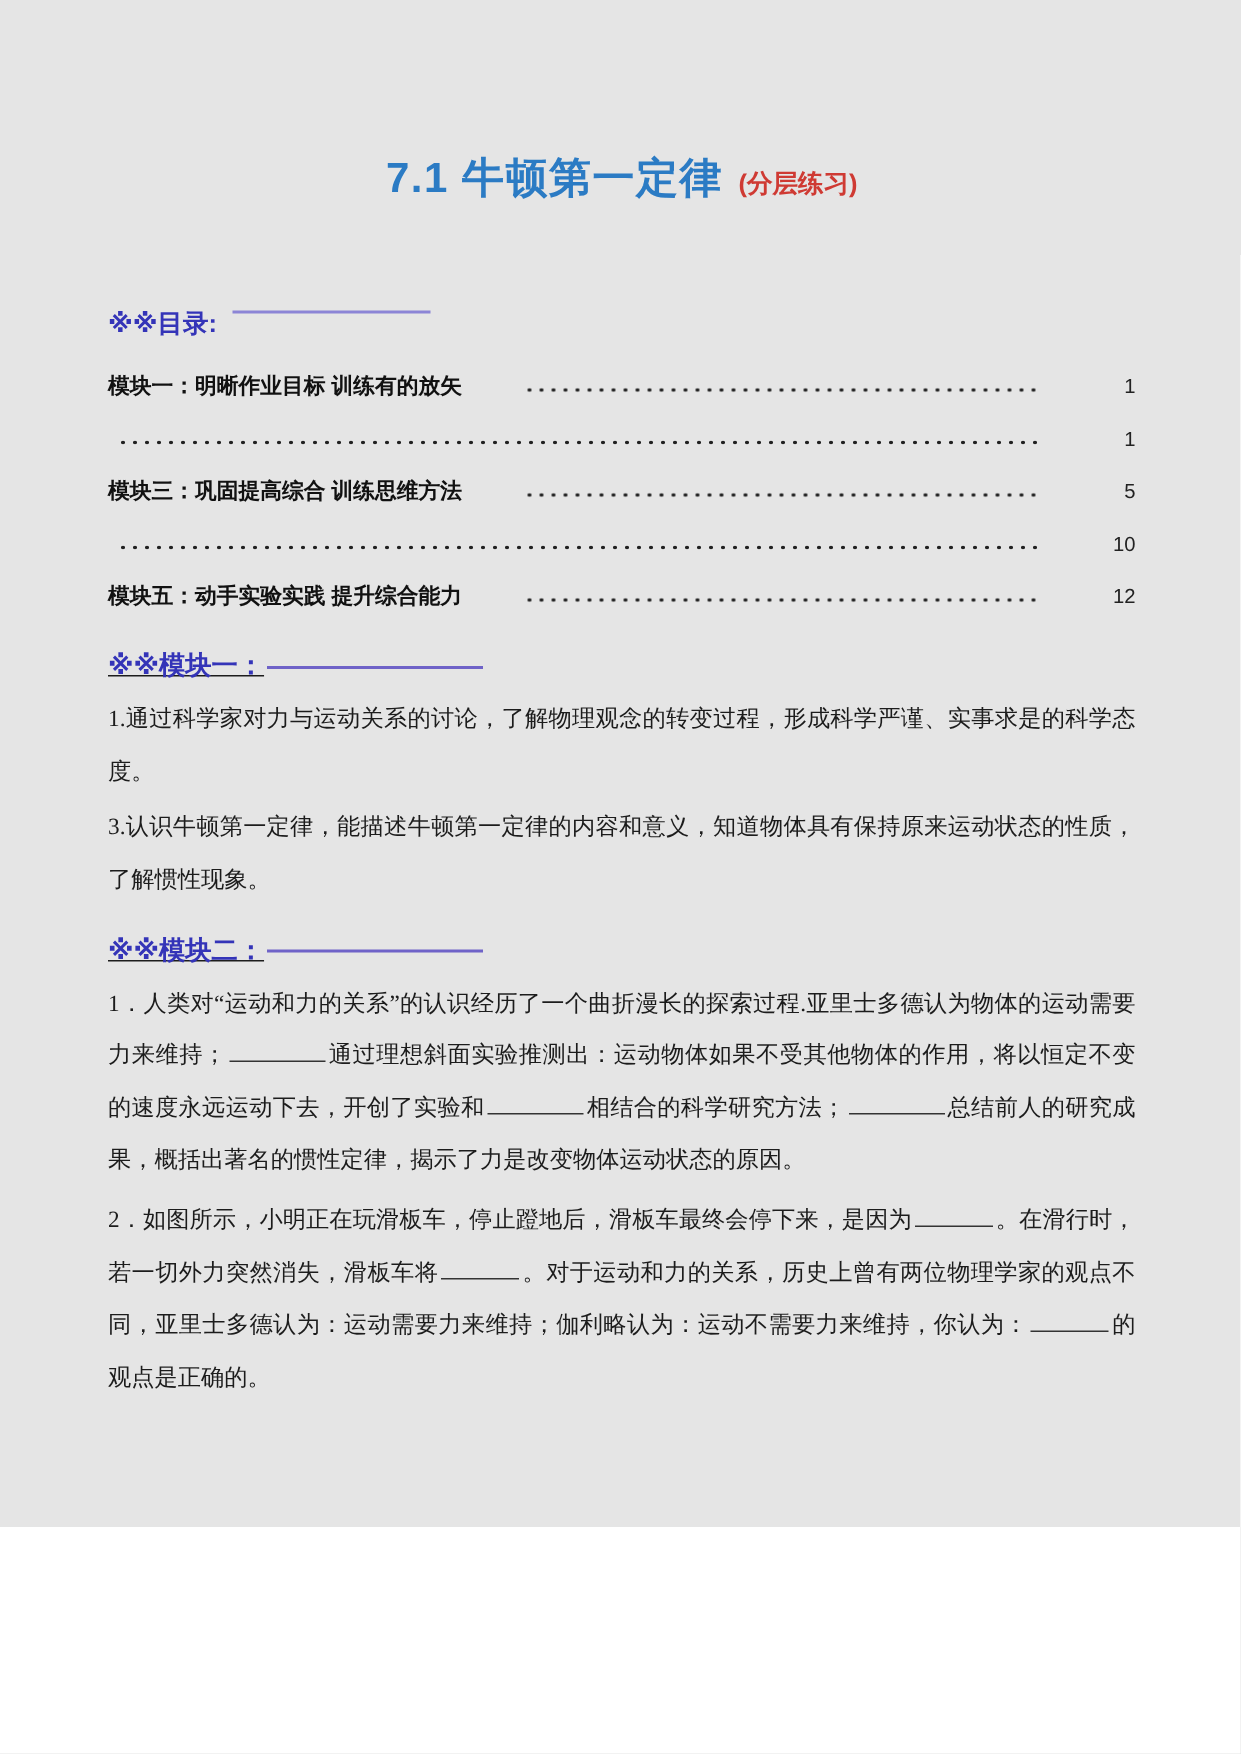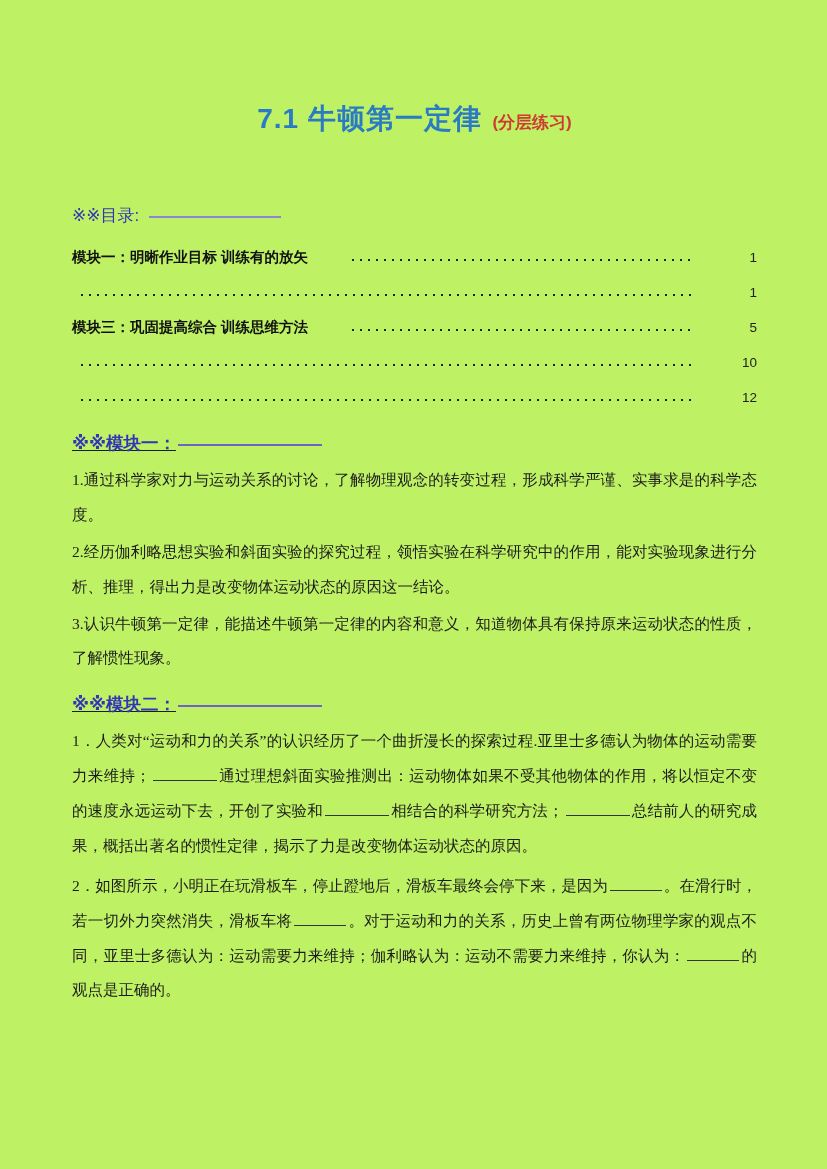--- a/index.html
+++ b/index.html
@@ -1,20 +1,20 @@
 <!DOCTYPE html>
 <html><head>
 <meta charset="utf-8">
 <style>
   html, body { margin: 0; padding: 0; background: #ffffff; }
   .page {
     position: relative;
     width: 827px;
-    height: 1169px;
-    background: #bef264;
+    height: 1018px;
+    background: #e5e5e5;
     overflow: hidden;
     font-family: "Liberation Serif", "DejaVu Serif", serif;
     color: #1c1c1c;
     box-sizing: border-box;
   }
   .content { padding: 0 70px 0 72px; }
 
   
   .doc-title {
     margin-top: 100px;
@@ -33,24 +33,23 @@
     font-weight: 600;
     color: #cf3a33;
     margin-left: 6px;
   }
 
   
   .toc-head {
     margin-top: 66px;
     font-family: "Liberation Sans", "DejaVu Sans", sans-serif;
     font-size: 17px;
-    font-weight: normal;
+    font-weight: bold;
     color: #3434b8;
     display: flex;
-    align-items: center;
   }
   .toc-head .rule {
     display: inline-block;
     width: 132px;
     height: 0;
     border-top: 2px solid #8c85d6;
     margin-left: 10px;
     margin-top: 3px;
   }
   .toc-list { margin-top: 13px; }
@@ -156,32 +155,32 @@
       <div class="toc-row">
         <span>模块三：巩固提高综合 训练思维方法</span>
         <span class="leader"></span>
         <span class="pagenum">5</span>
       </div>
       <div class="toc-row">
         <span class="leader"></span>
         <span class="pagenum">10</span>
       </div>
       <div class="toc-row">
+        <span>模块五：动手实验实践 提升综合能力</span>
         <span class="leader"></span>
         <span class="pagenum">12</span>
       </div>
     </div>
 
     <div class="module-heading">
       <span class="prefix">※※模块一：</span>
       <span class="rule"></span>
     </div>
 
     <p class="para">1.通过科学家对力与运动关系的讨论，了解物理观念的转变过程，形成科学严谨、实事求是的科学态度。</p>
-    <p class="para">2.经历伽利略思想实验和斜面实验的探究过程，领悟实验在科学研究中的作用，能对实验现象进行分析、推理，得出力是改变物体运动状态的原因这一结论。</p>
     <p class="para">3.认识牛顿第一定律，能描述牛顿第一定律的内容和意义，知道物体具有保持原来运动状态的性质，了解惯性现象。</p>
 
     <div class="module-heading">
       <span class="prefix">※※模块二：</span>
       <span class="rule"></span>
     </div>
 
     <p class="para q-para"><span>1．人类对“运动和力的关系”的认识经历了一个曲折漫长的探索过程.亚里士多德认为物体的运动需要力来维持；</span><span class="blank"></span><span>通过理想斜面实验推测出：运动物体如果不受其他物体的作用，将以恒定不变的速度永远运动下去，开创了实验和</span><span class="blank"></span><span>相结合的科学研究方法；</span><span class="blank"></span><span>总结前人的研究成果，概括出著名的惯性定律，揭示了力是改变物体运动状态的原因。</span></p>
 
     <p class="para q-para"><span>2．如图所示，小明正在玩滑板车，停止蹬地后，滑板车最终会停下来，是因为</span><span class="blank sm"></span><span>。在滑行时，若一切外力突然消失，滑板车将</span><span class="blank sm"></span><span>。对于运动和力的关系，历史上曾有两位物理学家的观点不同，亚里士多德认为：运动需要力来维持；伽利略认为：运动不需要力来维持，你认为：</span><span class="blank sm"></span><span>的观点是正确的。</span></p>

